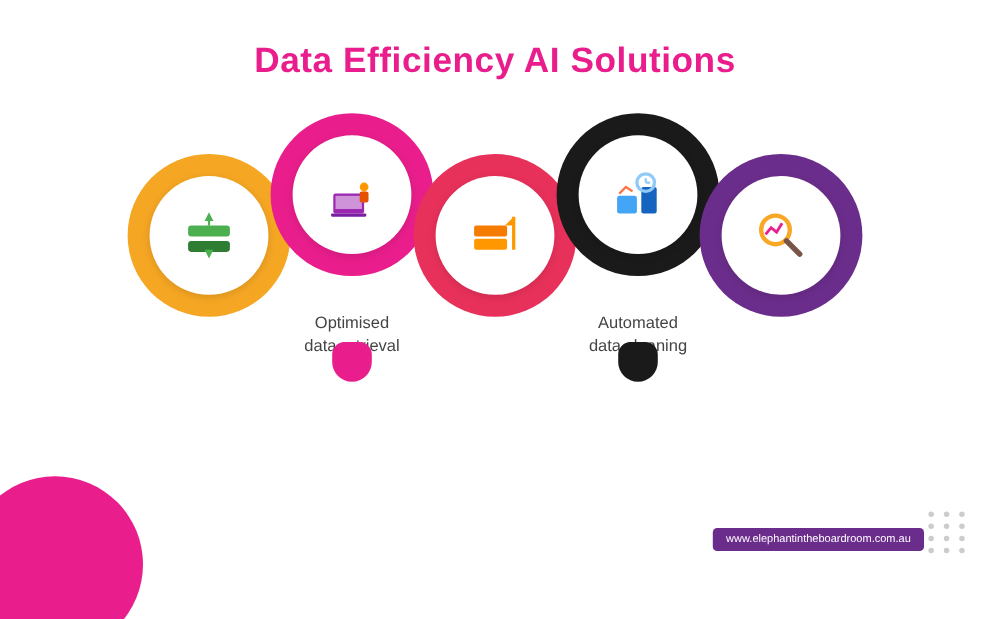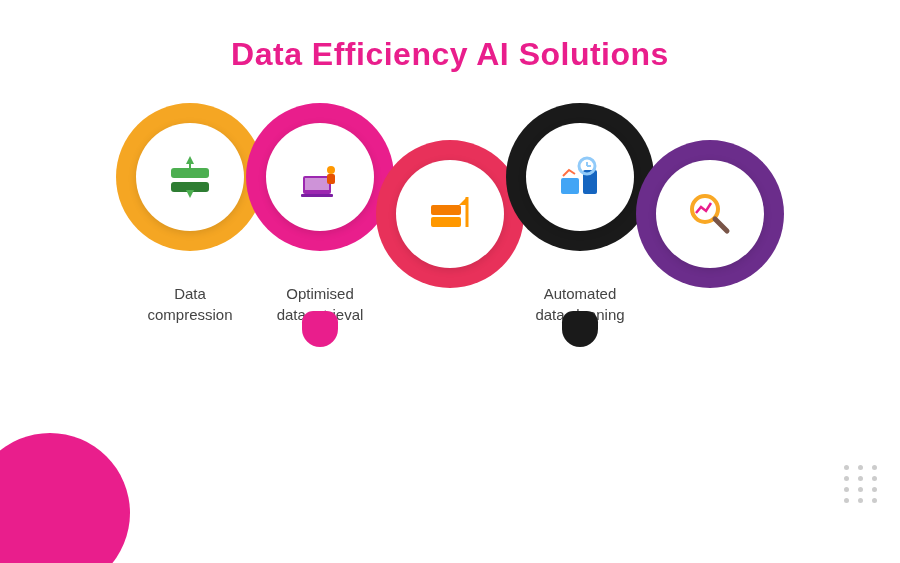--- a/index.html
+++ b/index.html
@@ -166,21 +166,20 @@
           <svg width="54" height="54" viewBox="0 0 54 54">
             <rect x="8" y="18" width="38" height="10" rx="3" fill="#4CAF50"></rect>
             <rect x="8" y="32" width="38" height="10" rx="3" fill="#2E7D32"></rect>
             <polygon points="27,6 23,14 31,14" fill="#4CAF50"></polygon>
             <polygon points="27,48 23,40 31,40" fill="#4CAF50"></polygon>
             <line x1="27" y1="14" x2="27" y2="18" stroke="#4CAF50" stroke-width="2"></line>
             <line x1="27" y1="42" x2="27" y2="40" stroke="#4CAF50" stroke-width="2"></line>
           </svg>
         </div>
       </div>
-      <div class="label-text">Data<br>compression</div>
     </div>
 
     <div class="circle-item circle-with-drip circle-pink-drip">
       <div class="circle-outer circle-pink">
         <div class="circle-inner">
 
           <svg width="54" height="54" viewBox="0 0 54 54">
             <rect x="10" y="26" width="28" height="18" rx="2" fill="#9C27B0"></rect>
             <rect x="12" y="28" width="24" height="12" fill="#CE93D8"></rect>
             <rect x="8" y="44" width="32" height="3" rx="1" fill="#7B1FA2"></rect>
@@ -233,20 +232,21 @@
             <polyline points="13,26 18,20 23,24 28,16" fill="none" stroke="#E91E8C" stroke-width="2.5"></polyline>
           </svg>
         </div>
       </div>
     </div>
 
   </div>
 
   <div class="bottom-left-circle"></div>
 
+  <div class="website-badge">www.elephantintheboardroom.com.au</div>
 
   <div class="dots-grid">
     <div class="dot"></div>
     <div class="dot"></div>
     <div class="dot"></div>
     <div class="dot"></div>
     <div class="dot"></div>
     <div class="dot"></div>
     <div class="dot"></div>
     <div class="dot"></div>

